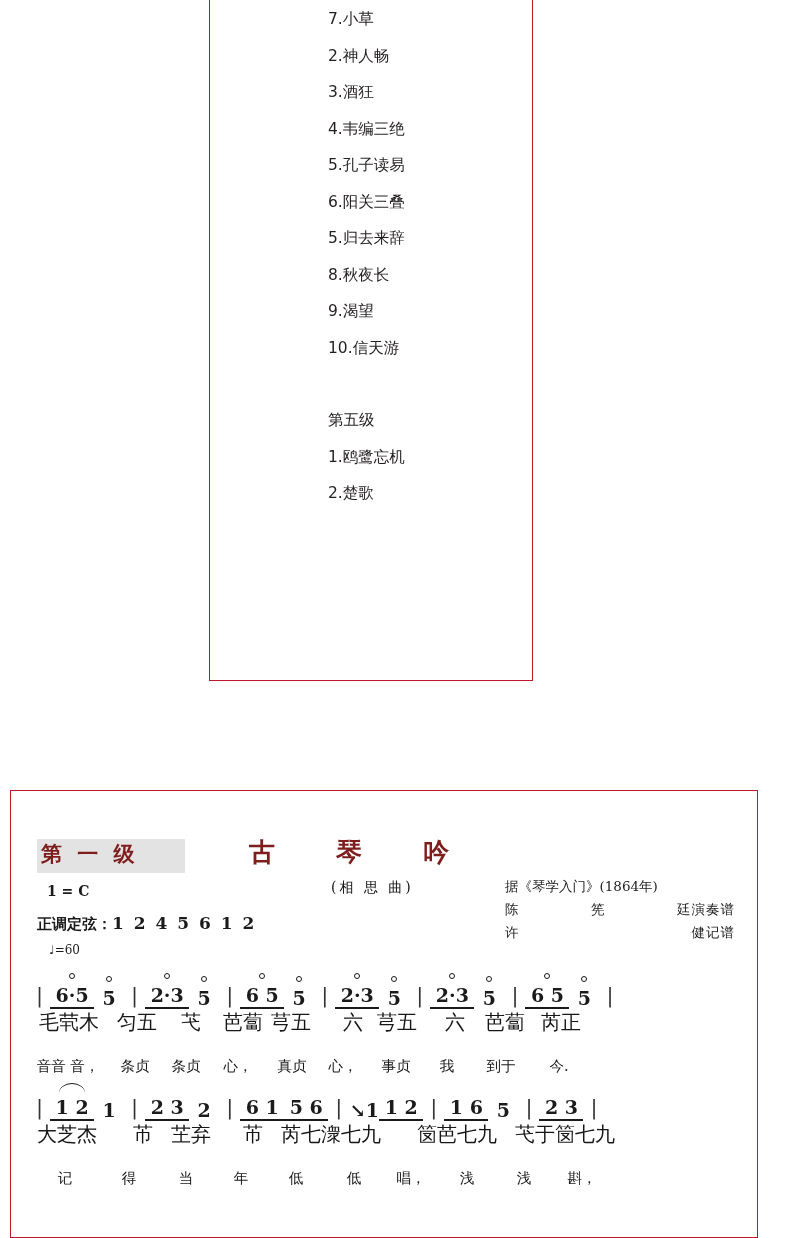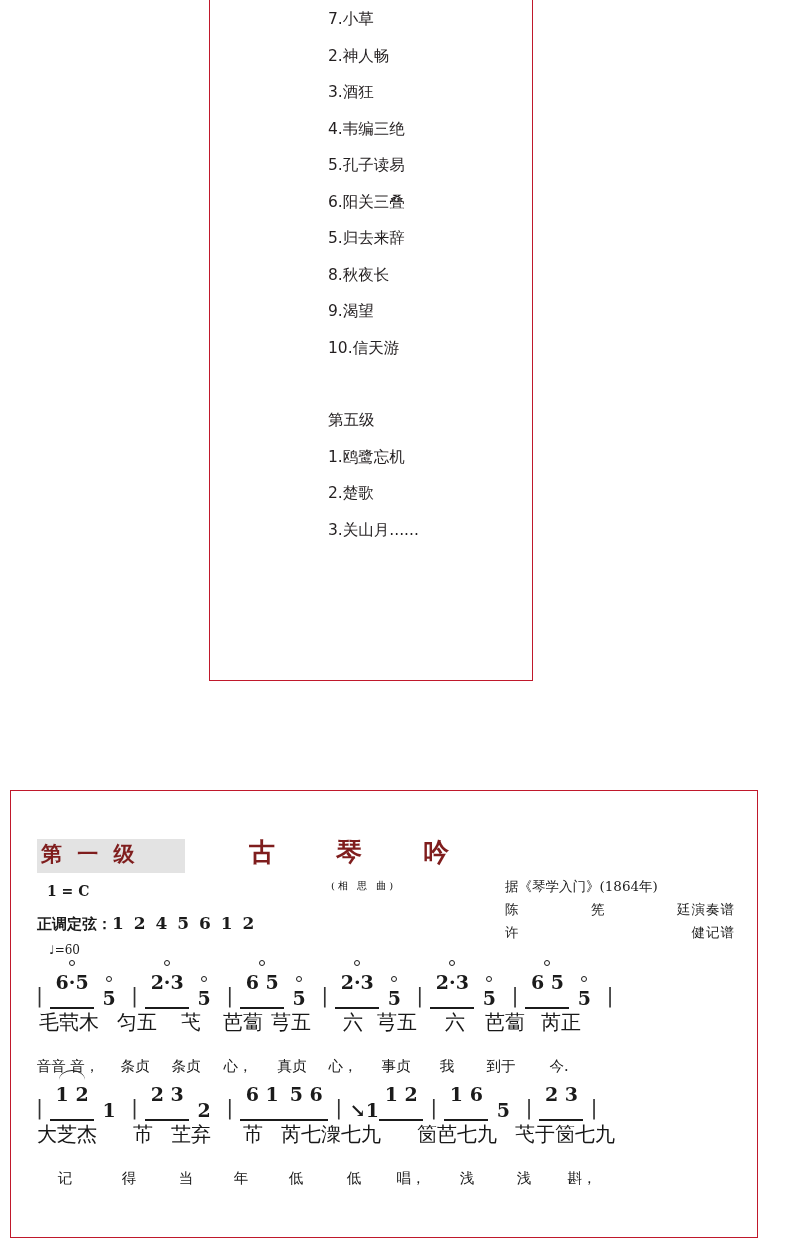--- a/index.html
+++ b/index.html
@@ -95,21 +95,21 @@
     font-size: 26px;
     font-weight: bold;
     letter-spacing: 26px;
     font-family: "DejaVu Serif", serif;
     color: #7f1d1d;
   }
   .score-subtitle {
     position: absolute;
     left: 320px;
     top: 88px;
-    font-size: 10px;
+    font-size: 14px;
     letter-spacing: 3px;
     color: #111;
   }
 
   
   .key-line {
     position: absolute;
     left: 36px;
     top: 92px;
     font-size: 14px;
@@ -180,21 +180,21 @@
     white-space: nowrap;
   }
   .cell.num { min-width: 30px; }
   .cell.grp { min-width: 44px; }
   .bar {
     font-weight: normal;
     font-size: 21px;
     padding: 0 7px 2px 7px;
     color: #333;
   }
-  .under { border-bottom: 2px solid #1b1b1b; padding-bottom: 14px; }
+  .under { border-bottom: 2px solid #1b1b1b; padding-bottom: 1px; }
   .dotabove::before {
     content: "";
     position: absolute;
     left: 50%;
     transform: translateX(-50%);
     top: -11px;
     width: 4px; height: 4px;
     border: 1px solid #1b1b1b;
     border-radius: 50%;
   }
@@ -251,21 +251,20 @@
     <div class="list-item">4.韦编三绝</div>
     <div class="list-item">5.孔子读易</div>
     <div class="list-item">6.阳关三叠</div>
     <div class="list-item">5.归去来辞</div>
     <div class="list-item">8.秋夜长</div>
     <div class="list-item">9.渴望</div>
     <div class="list-item">10.信天游</div>
     <div class="list-item heading">第五级</div>
     <div class="list-item">1.鸥鹭忘机</div>
     <div class="list-item">2.楚歌</div>
-    <div class="list-item">3.关山月......</div>
   </div>
 </div>
 
 <div class="score-panel">
   <div class="score-sheet">
 
     <div class="grade-banner"></div>
     <div class="grade-banner-text">第 一 级</div>
 
     <div class="score-title">古 琴 吟</div>

